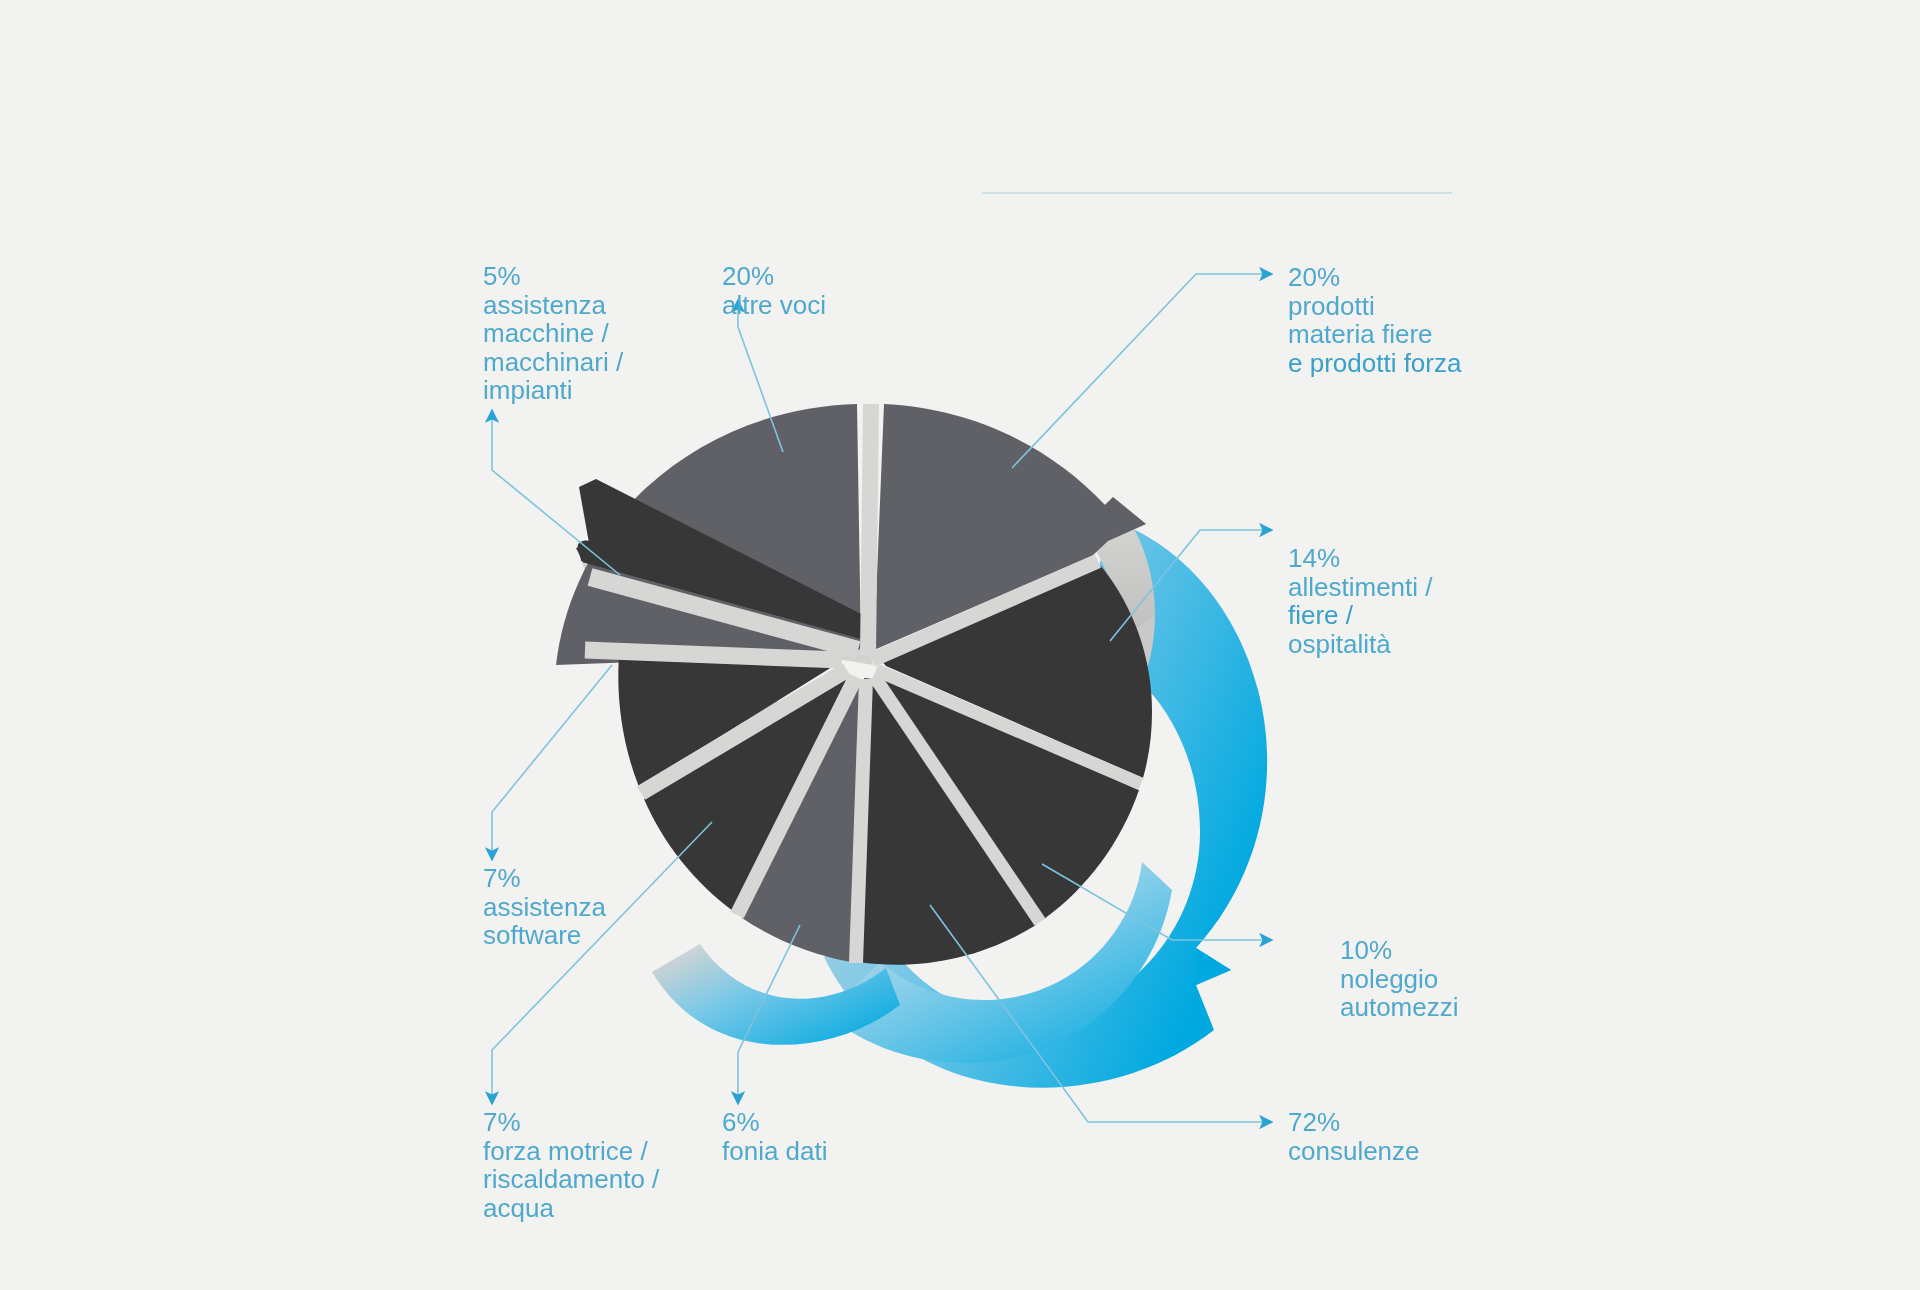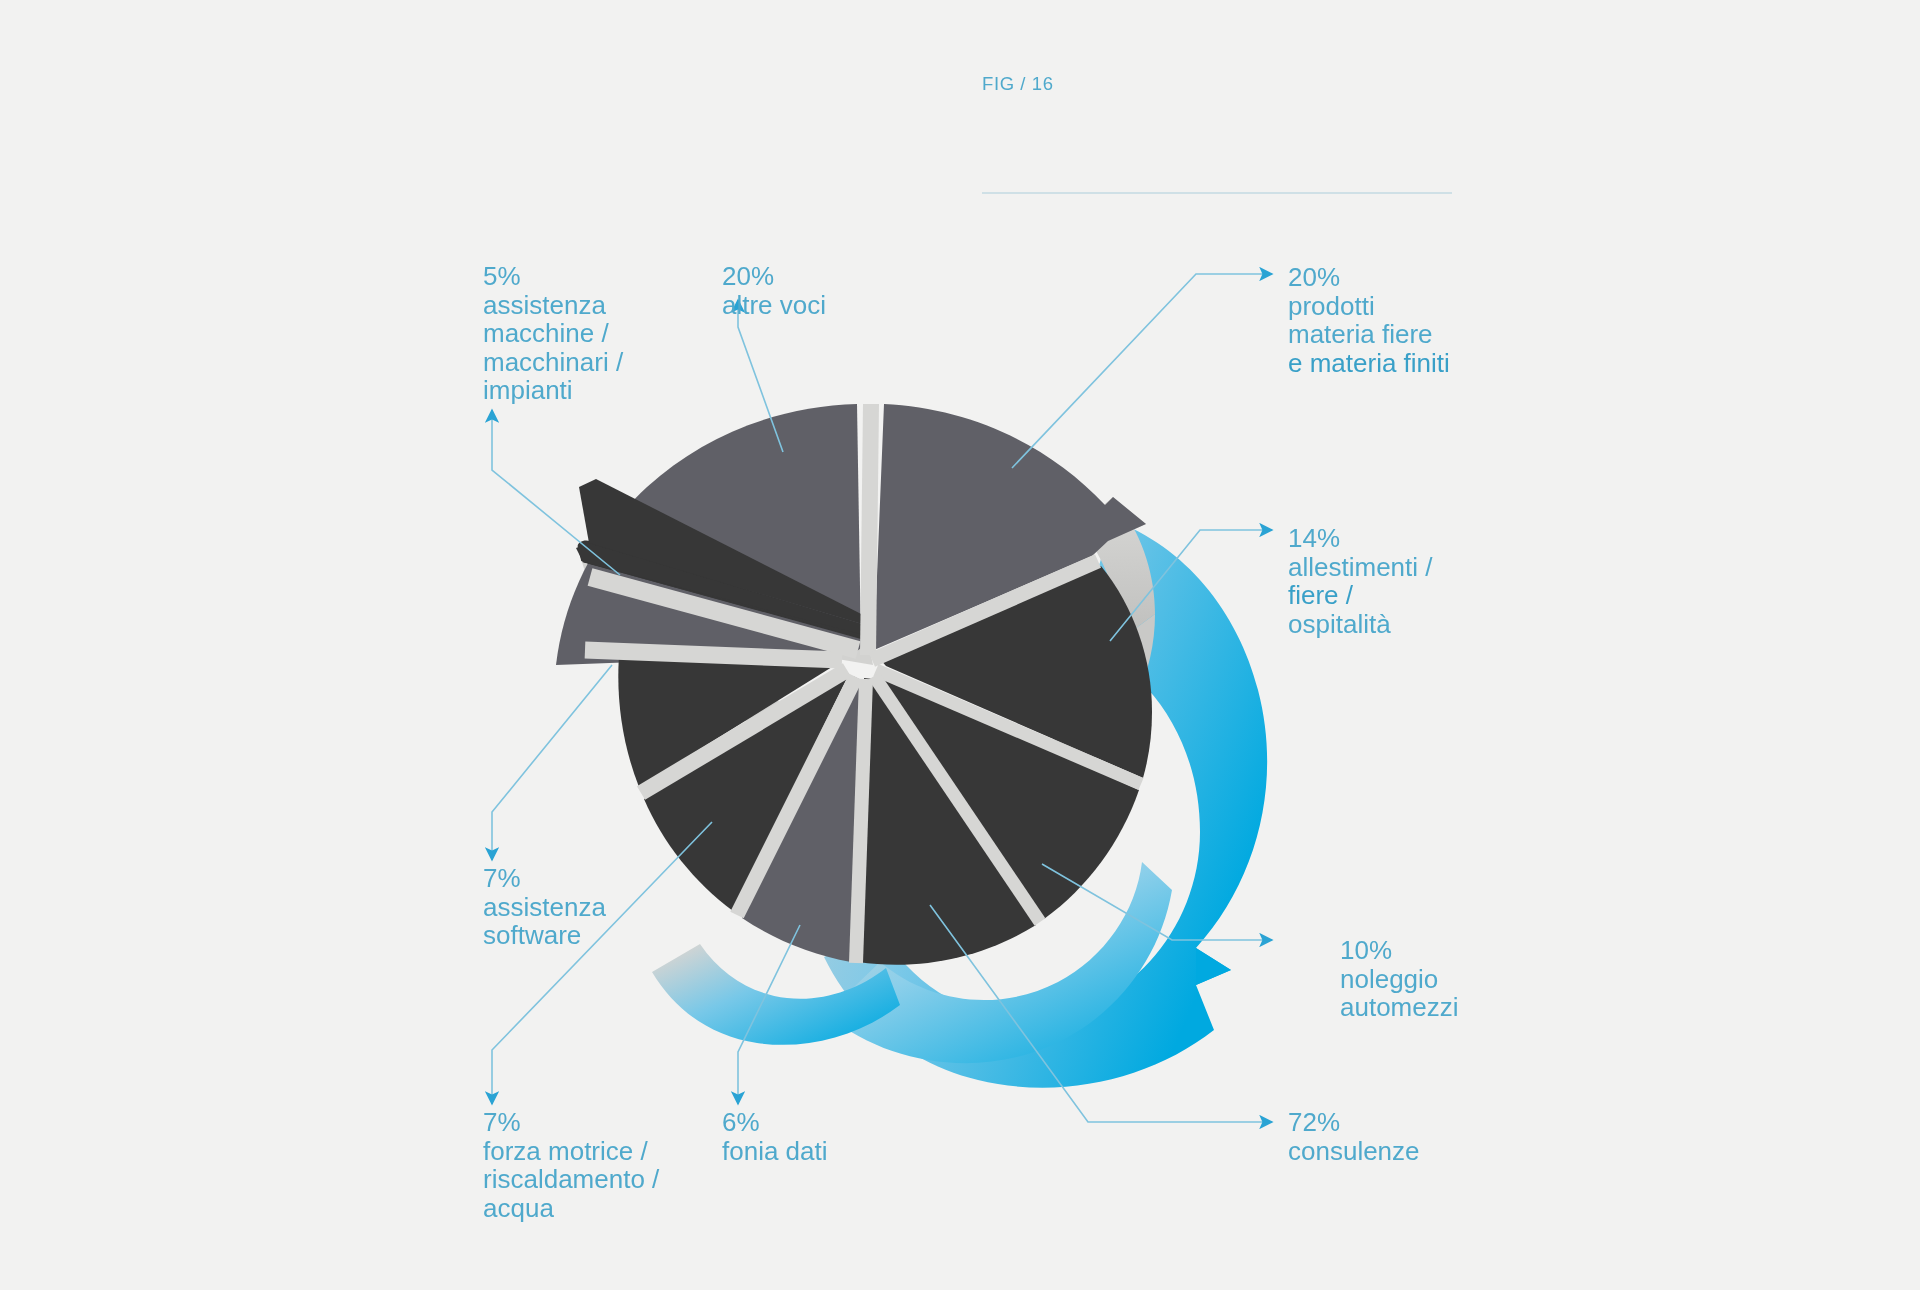--- a/index.html
+++ b/index.html
@@ -57,21 +57,21 @@
     line-height: 28.5px;
     white-space: nowrap;
   }
   .callout .pct { display: block; }
   .callout .ln  { display: block; }
   .callout .ln.strong { color: #39a0c8; }
 
   #lbl-assistenza-macchine { left: 483px; top: 262px; }
   #lbl-altre-voci          { left: 722px; top: 262px; }
   #lbl-trasporti           { left: 1288px; top: 263px; }
-  #lbl-allestimenti        { left: 1288px; top: 524px; }
+  #lbl-allestimenti        { left: 1288px; top: 544px; }
   #lbl-noleggio            { left: 1340px; top: 936px; }
   #lbl-consulenze          { left: 1288px; top: 1108px; }
   #lbl-assistenza-software { left: 483px; top: 864px; }
   #lbl-forza-motrice       { left: 483px; top: 1108px; }
   #lbl-fonia-dati          { left: 722px; top: 1108px; }
 
   
   #pie-svg, #leader-svg {
     position: absolute;
     left: 0;
@@ -80,21 +80,20 @@
     height: 1290px;
   }
   #leader-svg { pointer-events: none; }
 </style>
 </head>
 <body>
 
 <div id="stage">
 
   <div id="fig-header">
-    <div class="fig-num">FIG / 16</div>
     <div class="fig-title">
     </div>
   </div>
   <div id="fig-rule"></div>
 
   <svg id="pie-svg" viewBox="0 0 1920 1290">
     <defs>
       <linearGradient id="gradBlueA" x1="0" y1="0" x2="1" y2="0.55">
         <stop offset="0%" stop-color="#cfd4d4"></stop>
         <stop offset="45%" stop-color="#7ec9e8"></stop>
@@ -273,21 +272,21 @@
 
   <div class="callout" id="lbl-altre-voci">
     <span class="pct">20%</span>
     <span class="ln">altre voci</span>
   </div>
 
   <div class="callout" id="lbl-trasporti">
     <span class="pct">20%</span>
     <span class="ln">prodotti</span>
     <span class="ln">materia fiere</span>
-    <span class="ln strong">e materia finiti</span>
+    <span class="ln strong">e prodotti forza</span>
   </div>
 
   <div class="callout" id="lbl-allestimenti">
     <span class="pct">14%</span>
     <span class="ln">allestimenti /</span>
     <span class="ln strong">fiere /</span>
     <span class="ln">ospitalità</span>
   </div>
 
   <div class="callout" id="lbl-noleggio">

